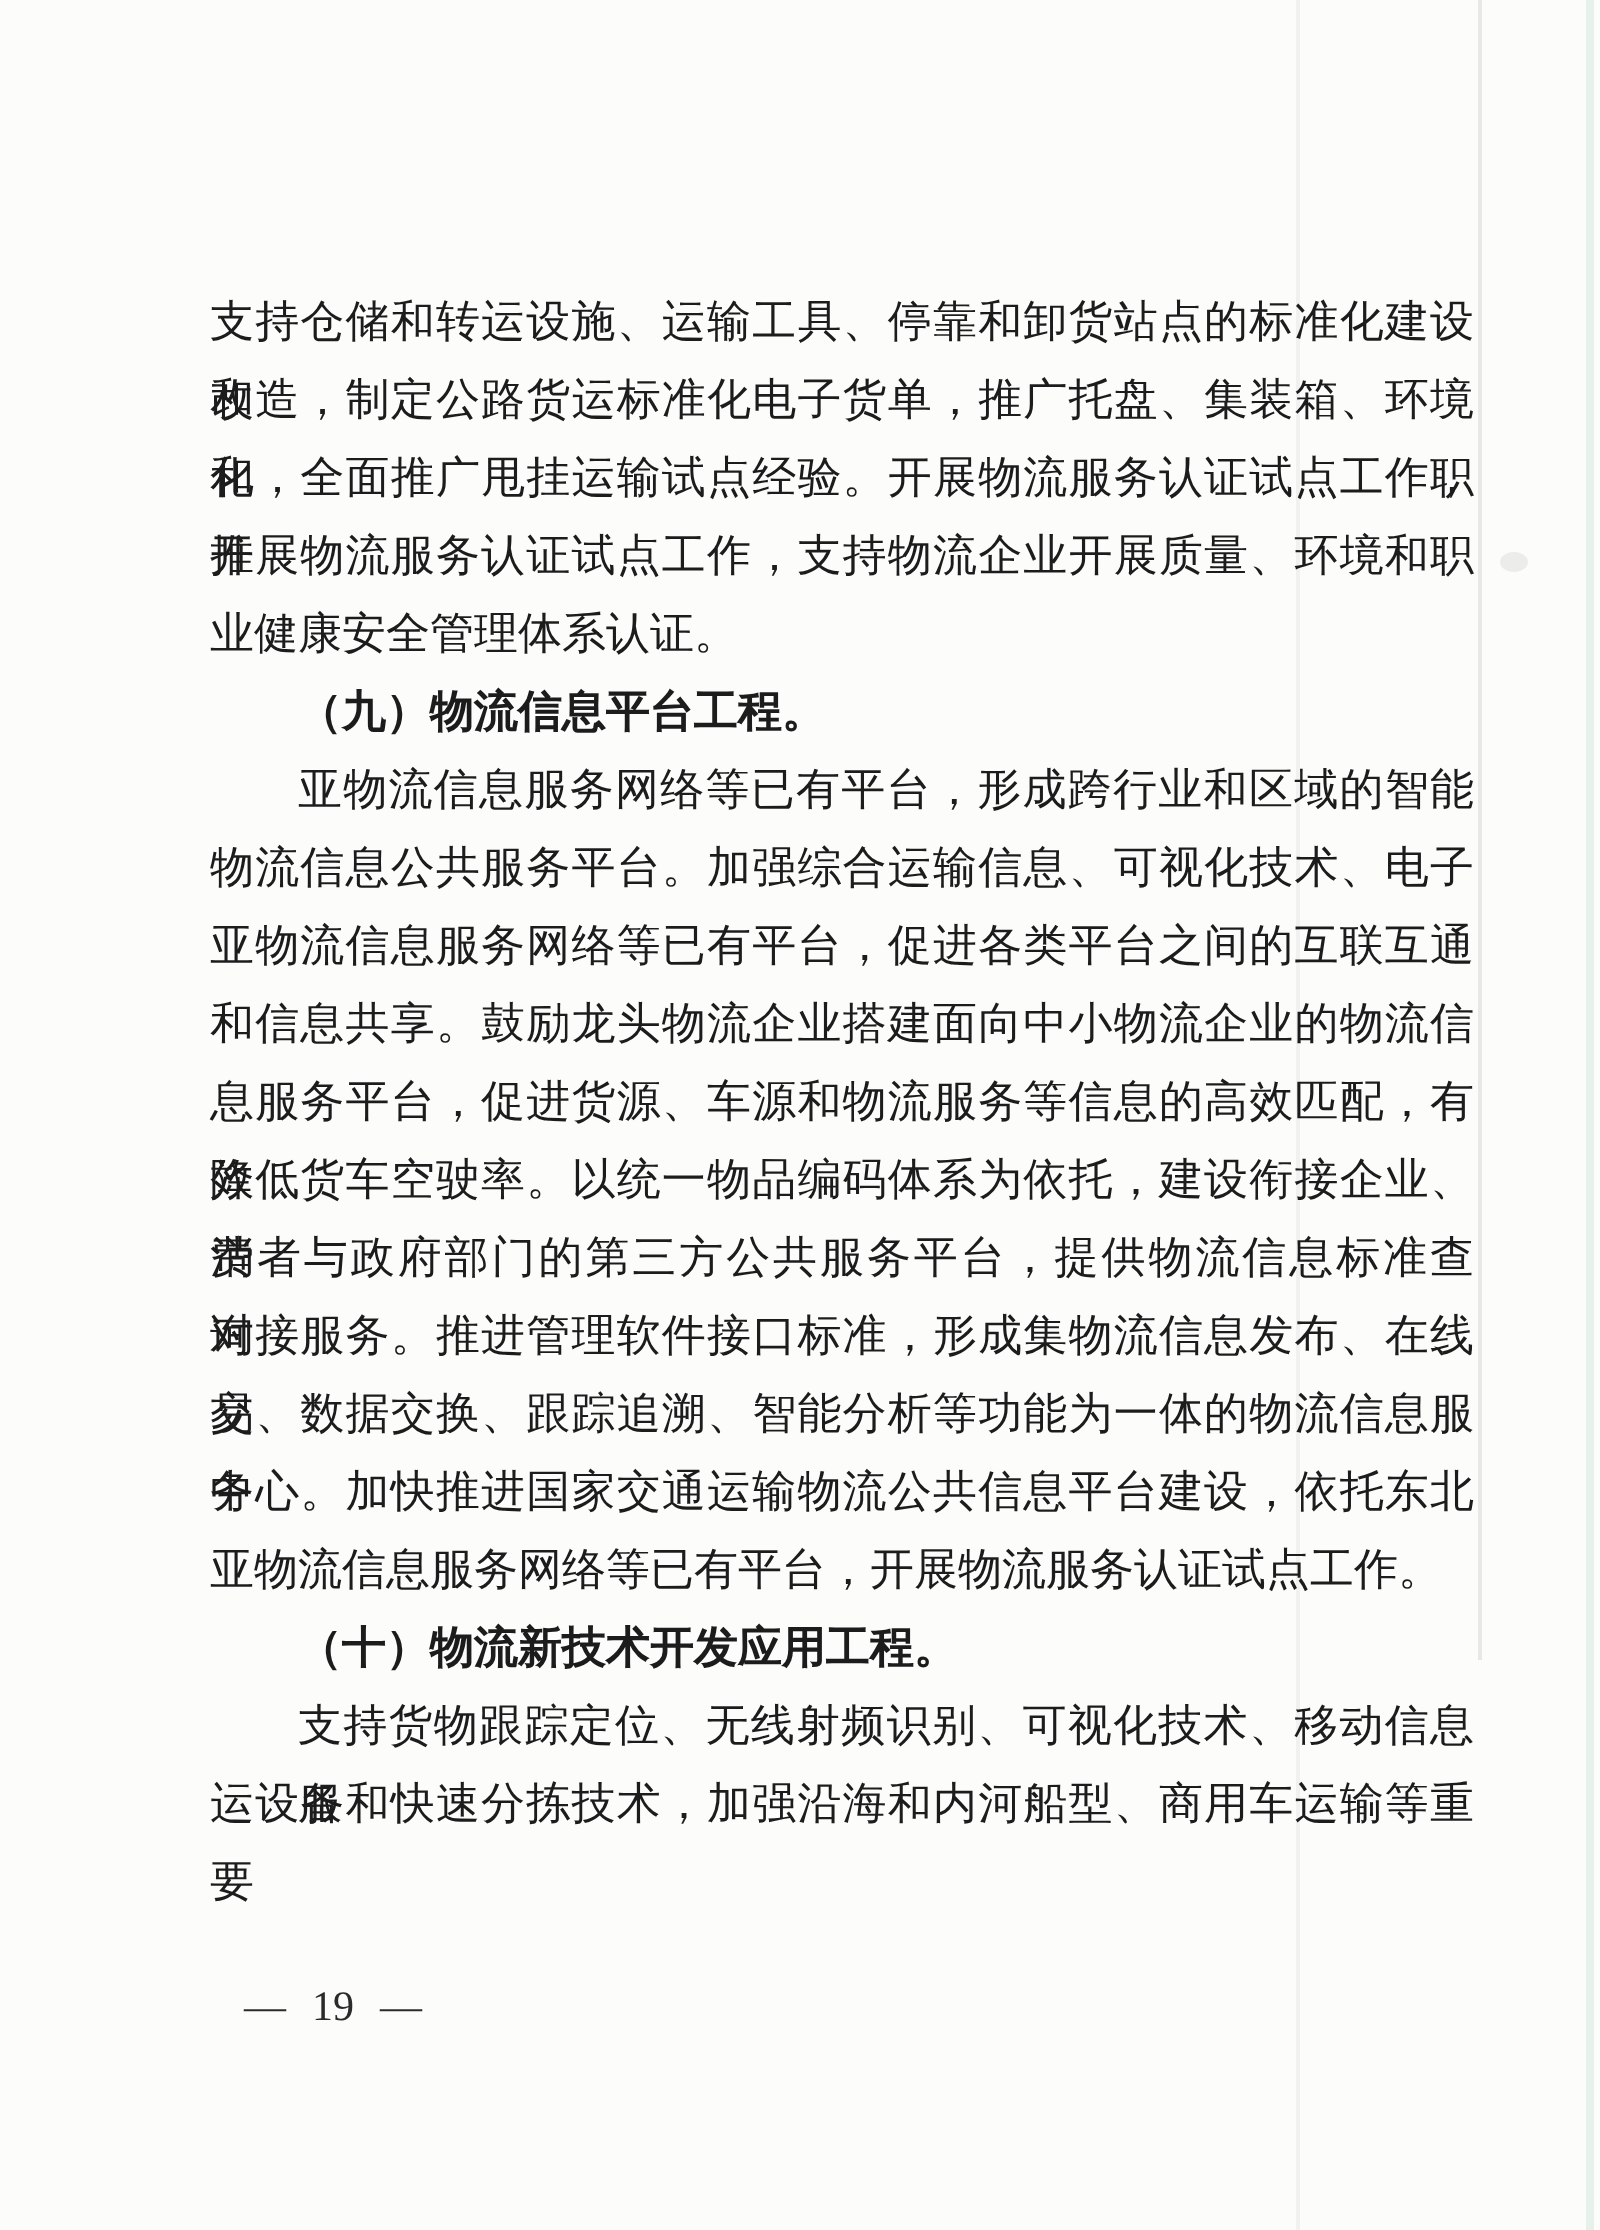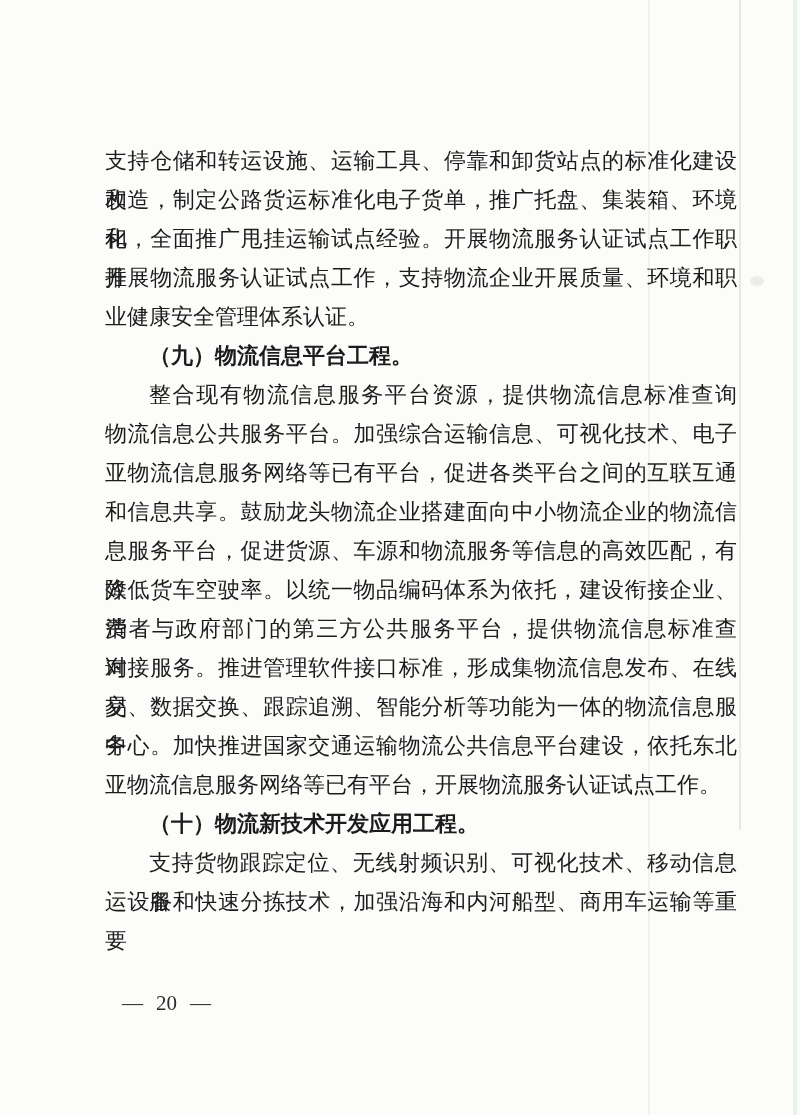--- a/index.html
+++ b/index.html
@@ -56,35 +56,35 @@
   <div class="streak streak-edge"></div>
   <div class="smudge"></div>
 
   <div class="textblock">
     <div class="ln j">支持仓储和转运设施、运输工具、停靠和卸货站点的标准化建设和</div>
     <div class="ln j">改造，制定公路货运标准化电子货单，推广托盘、集装箱、环境和职</div>
     <div class="ln j">化，全面推广甩挂运输试点经验。开展物流服务认证试点工作，推</div>
     <div class="ln j">开展物流服务认证试点工作，支持物流企业开展质量、环境和职</div>
     <div class="ln">业健康安全管理体系认证。</div>
     <div class="ln ind hd">（九）物流信息平台工程。</div>
-    <div class="ln ind j">整合现有物流信息服务平台资源，提供物流信息标准查询</div>
+    <div class="ln ind j">亚物流信息服务网络等已有平台，形成跨行业和区域的智能</div>
     <div class="ln j">物流信息公共服务平台。加强综合运输信息、可视化技术、电子</div>
     <div class="ln j">亚物流信息服务网络等已有平台，促进各类平台之间的互联互通</div>
     <div class="ln j">和信息共享。鼓励龙头物流企业搭建面向中小物流企业的物流信</div>
     <div class="ln j">息服务平台，促进货源、车源和物流服务等信息的高效匹配，有效</div>
     <div class="ln j">降低货车空驶率。以统一物品编码体系为依托，建设衔接企业、消</div>
     <div class="ln j">费者与政府部门的第三方公共服务平台，提供物流信息标准查询、</div>
     <div class="ln j">对接服务。推进管理软件接口标准，形成集物流信息发布、在线交</div>
     <div class="ln j">易、数据交换、跟踪追溯、智能分析等功能为一体的物流信息服务</div>
     <div class="ln j">中心。加快推进国家交通运输物流公共信息平台建设，依托东北</div>
     <div class="ln">亚物流信息服务网络等已有平台，开展物流服务认证试点工作。</div>
     <div class="ln ind hd">（十）物流新技术开发应用工程。</div>
     <div class="ln ind j">支持货物跟踪定位、无线射频识别、可视化技术、移动信息服</div>
     <div class="ln j">运设备和快速分拣技术，加强沿海和内河船型、商用车运输等重要</div>
   </div>
 
   <div class="footer">
     <span class="dash">—</span>
-    <span class="num">20</span>
+    <span class="num">19</span>
     <span class="dash">—</span>
   </div>
 
 </div>
 
 </body></html>

